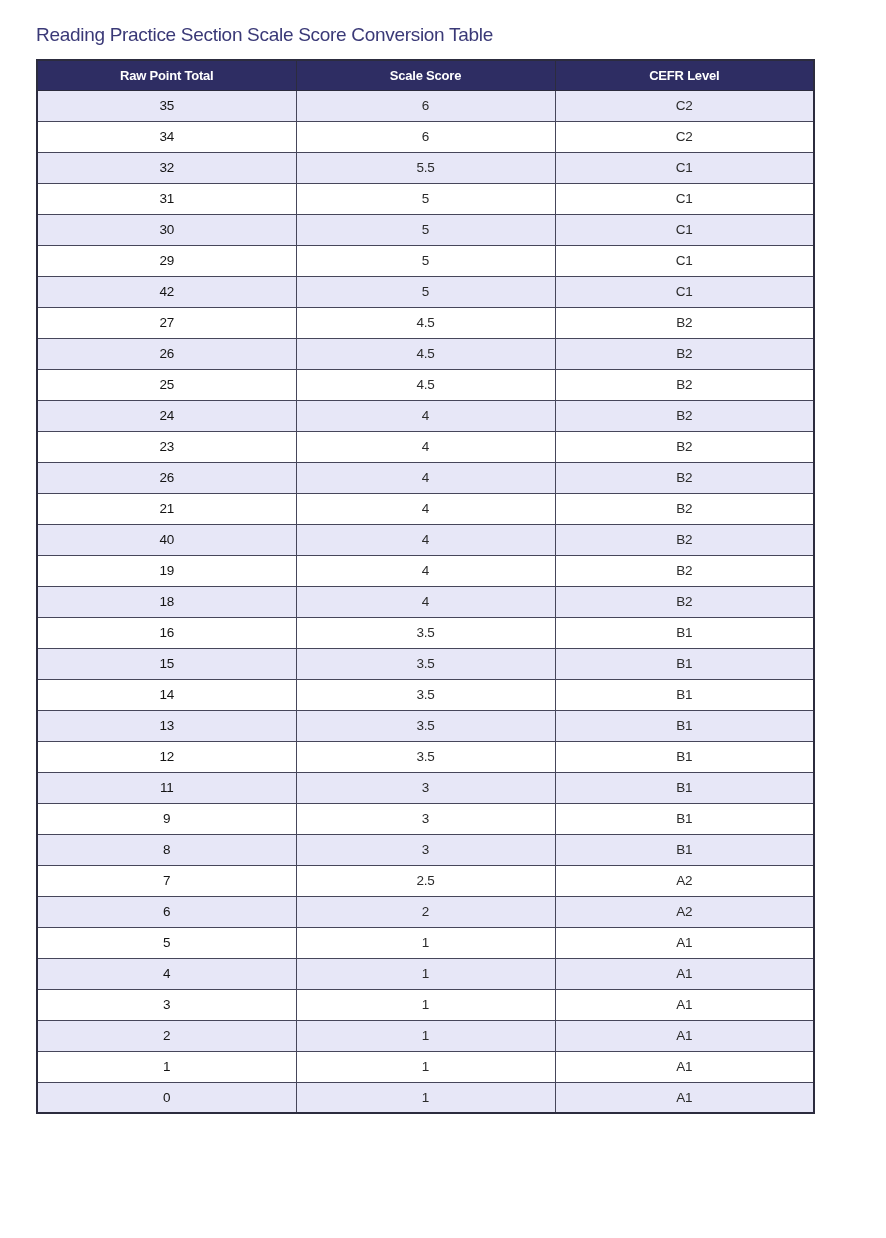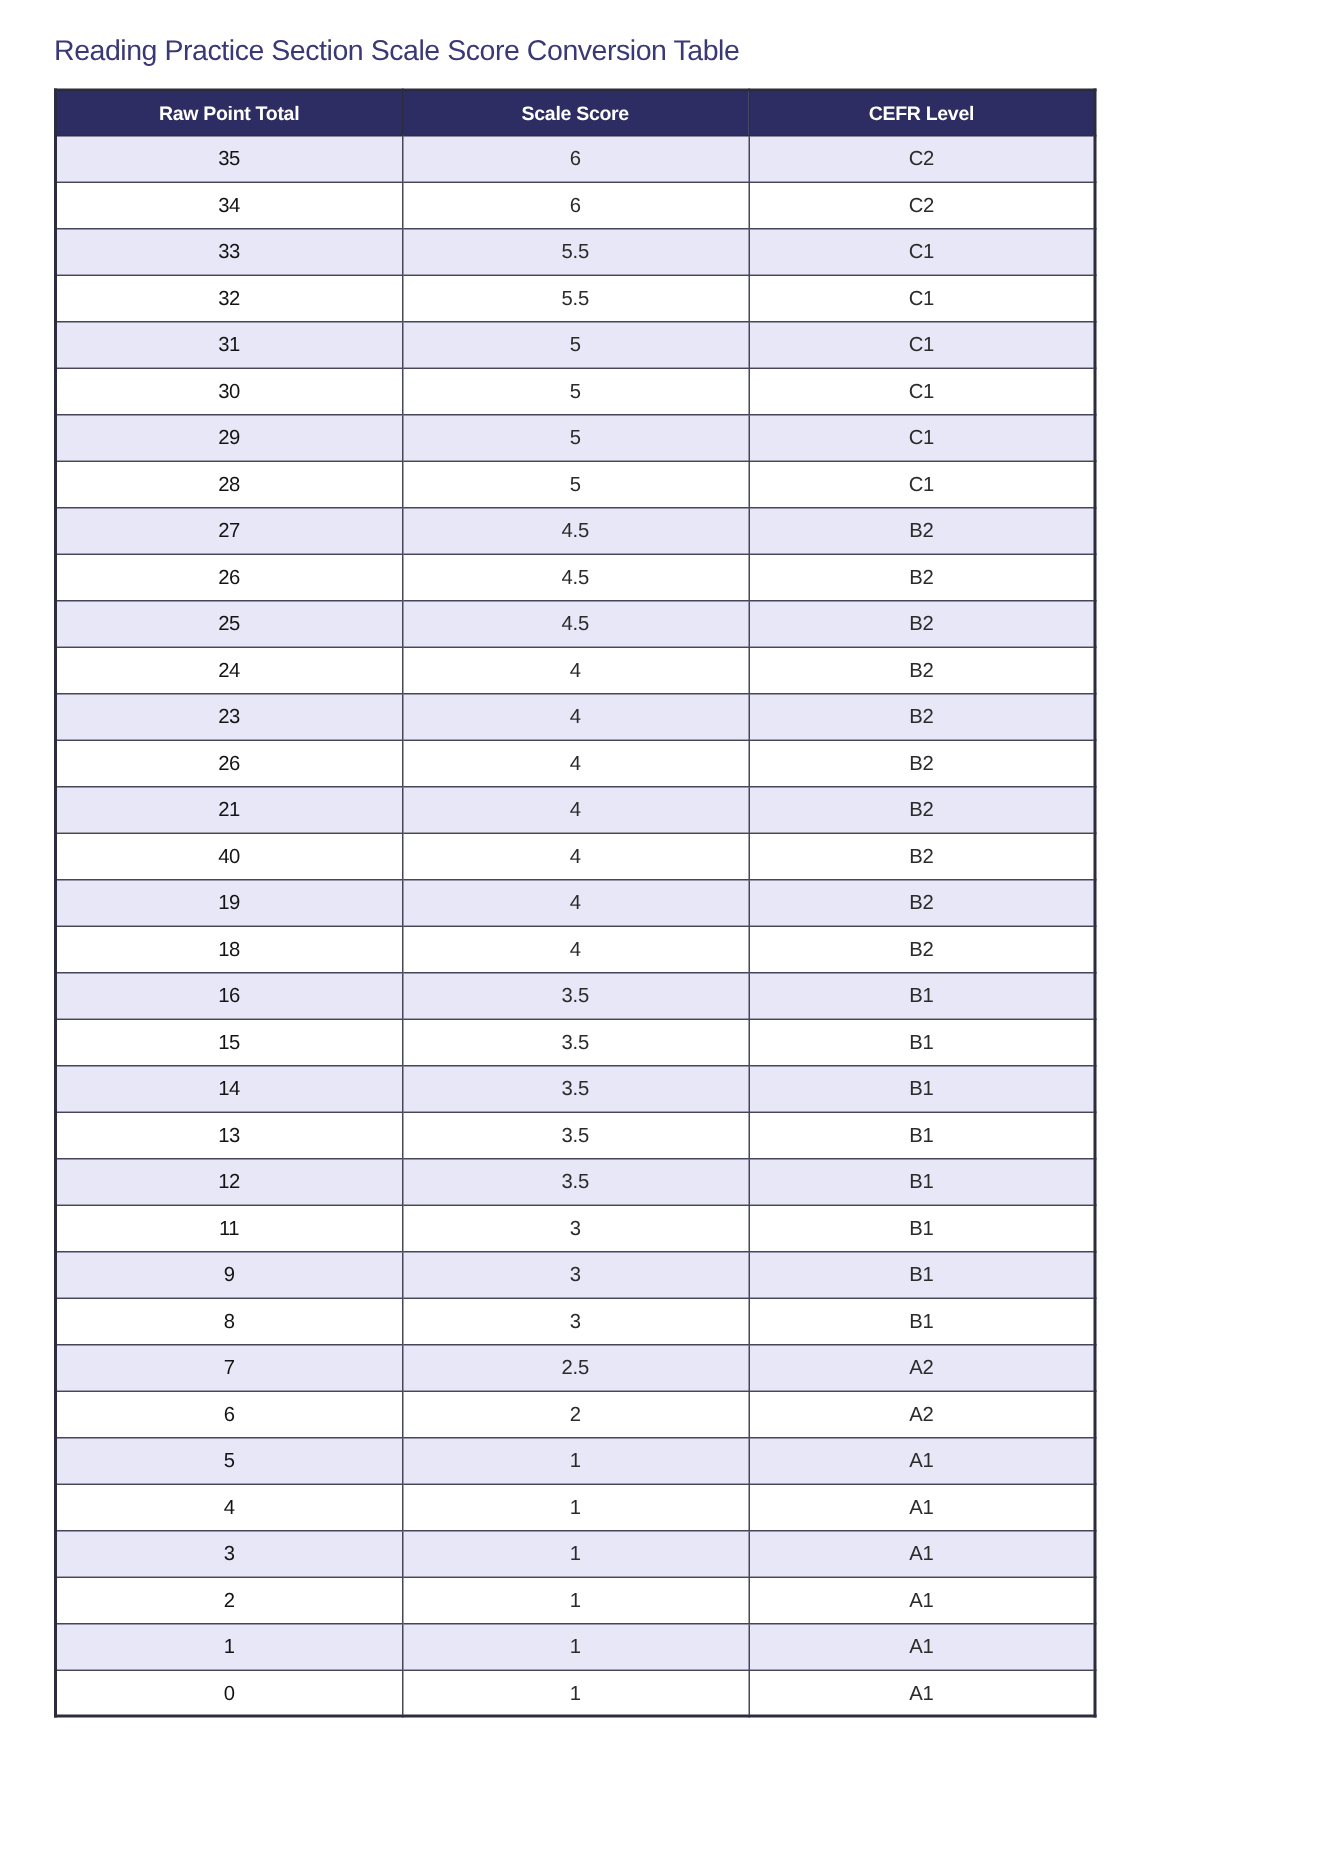--- a/index.html
+++ b/index.html
@@ -27,21 +27,21 @@
   }
   .page-title{
     margin:0 0 13px 0;
     font-size:19px;
     line-height:22px;
     font-weight:normal;
     letter-spacing:-0.3px;
     color:var(--title-color);
   }
   table.conversion-table{
-    width:695px;
+    width:779px;
     border-collapse:collapse;
     table-layout:fixed;
     border:2px solid var(--border-outer);
   }
   .conversion-table th{
     background:var(--header-bg);
     color:var(--header-text);
     font-weight:bold;
     font-size:13px;
     height:30px;
@@ -87,46 +87,41 @@
           <td class="raw-cell">35</td>
           <td>6</td>
           <td>C2</td>
         </tr>
         <tr>
           <td class="raw-cell">34</td>
           <td>6</td>
           <td>C2</td>
         </tr>
         <tr>
-          <td class="raw-cell">33</td>
-          <td>5.5</td>
-          <td>C1</td>
-        </tr>
-        <tr>
           <td class="raw-cell">32</td>
           <td>5.5</td>
           <td>C1</td>
         </tr>
         <tr>
           <td class="raw-cell">31</td>
           <td>5</td>
           <td>C1</td>
         </tr>
         <tr>
           <td class="raw-cell">30</td>
           <td>5</td>
           <td>C1</td>
         </tr>
         <tr>
           <td class="raw-cell">29</td>
           <td>5</td>
           <td>C1</td>
         </tr>
         <tr>
-          <td class="raw-cell">28</td>
+          <td class="raw-cell">42</td>
           <td>5</td>
           <td>C1</td>
         </tr>
         <tr>
           <td class="raw-cell">27</td>
           <td>4.5</td>
           <td>B2</td>
         </tr>
         <tr>
           <td class="raw-cell">26</td>

